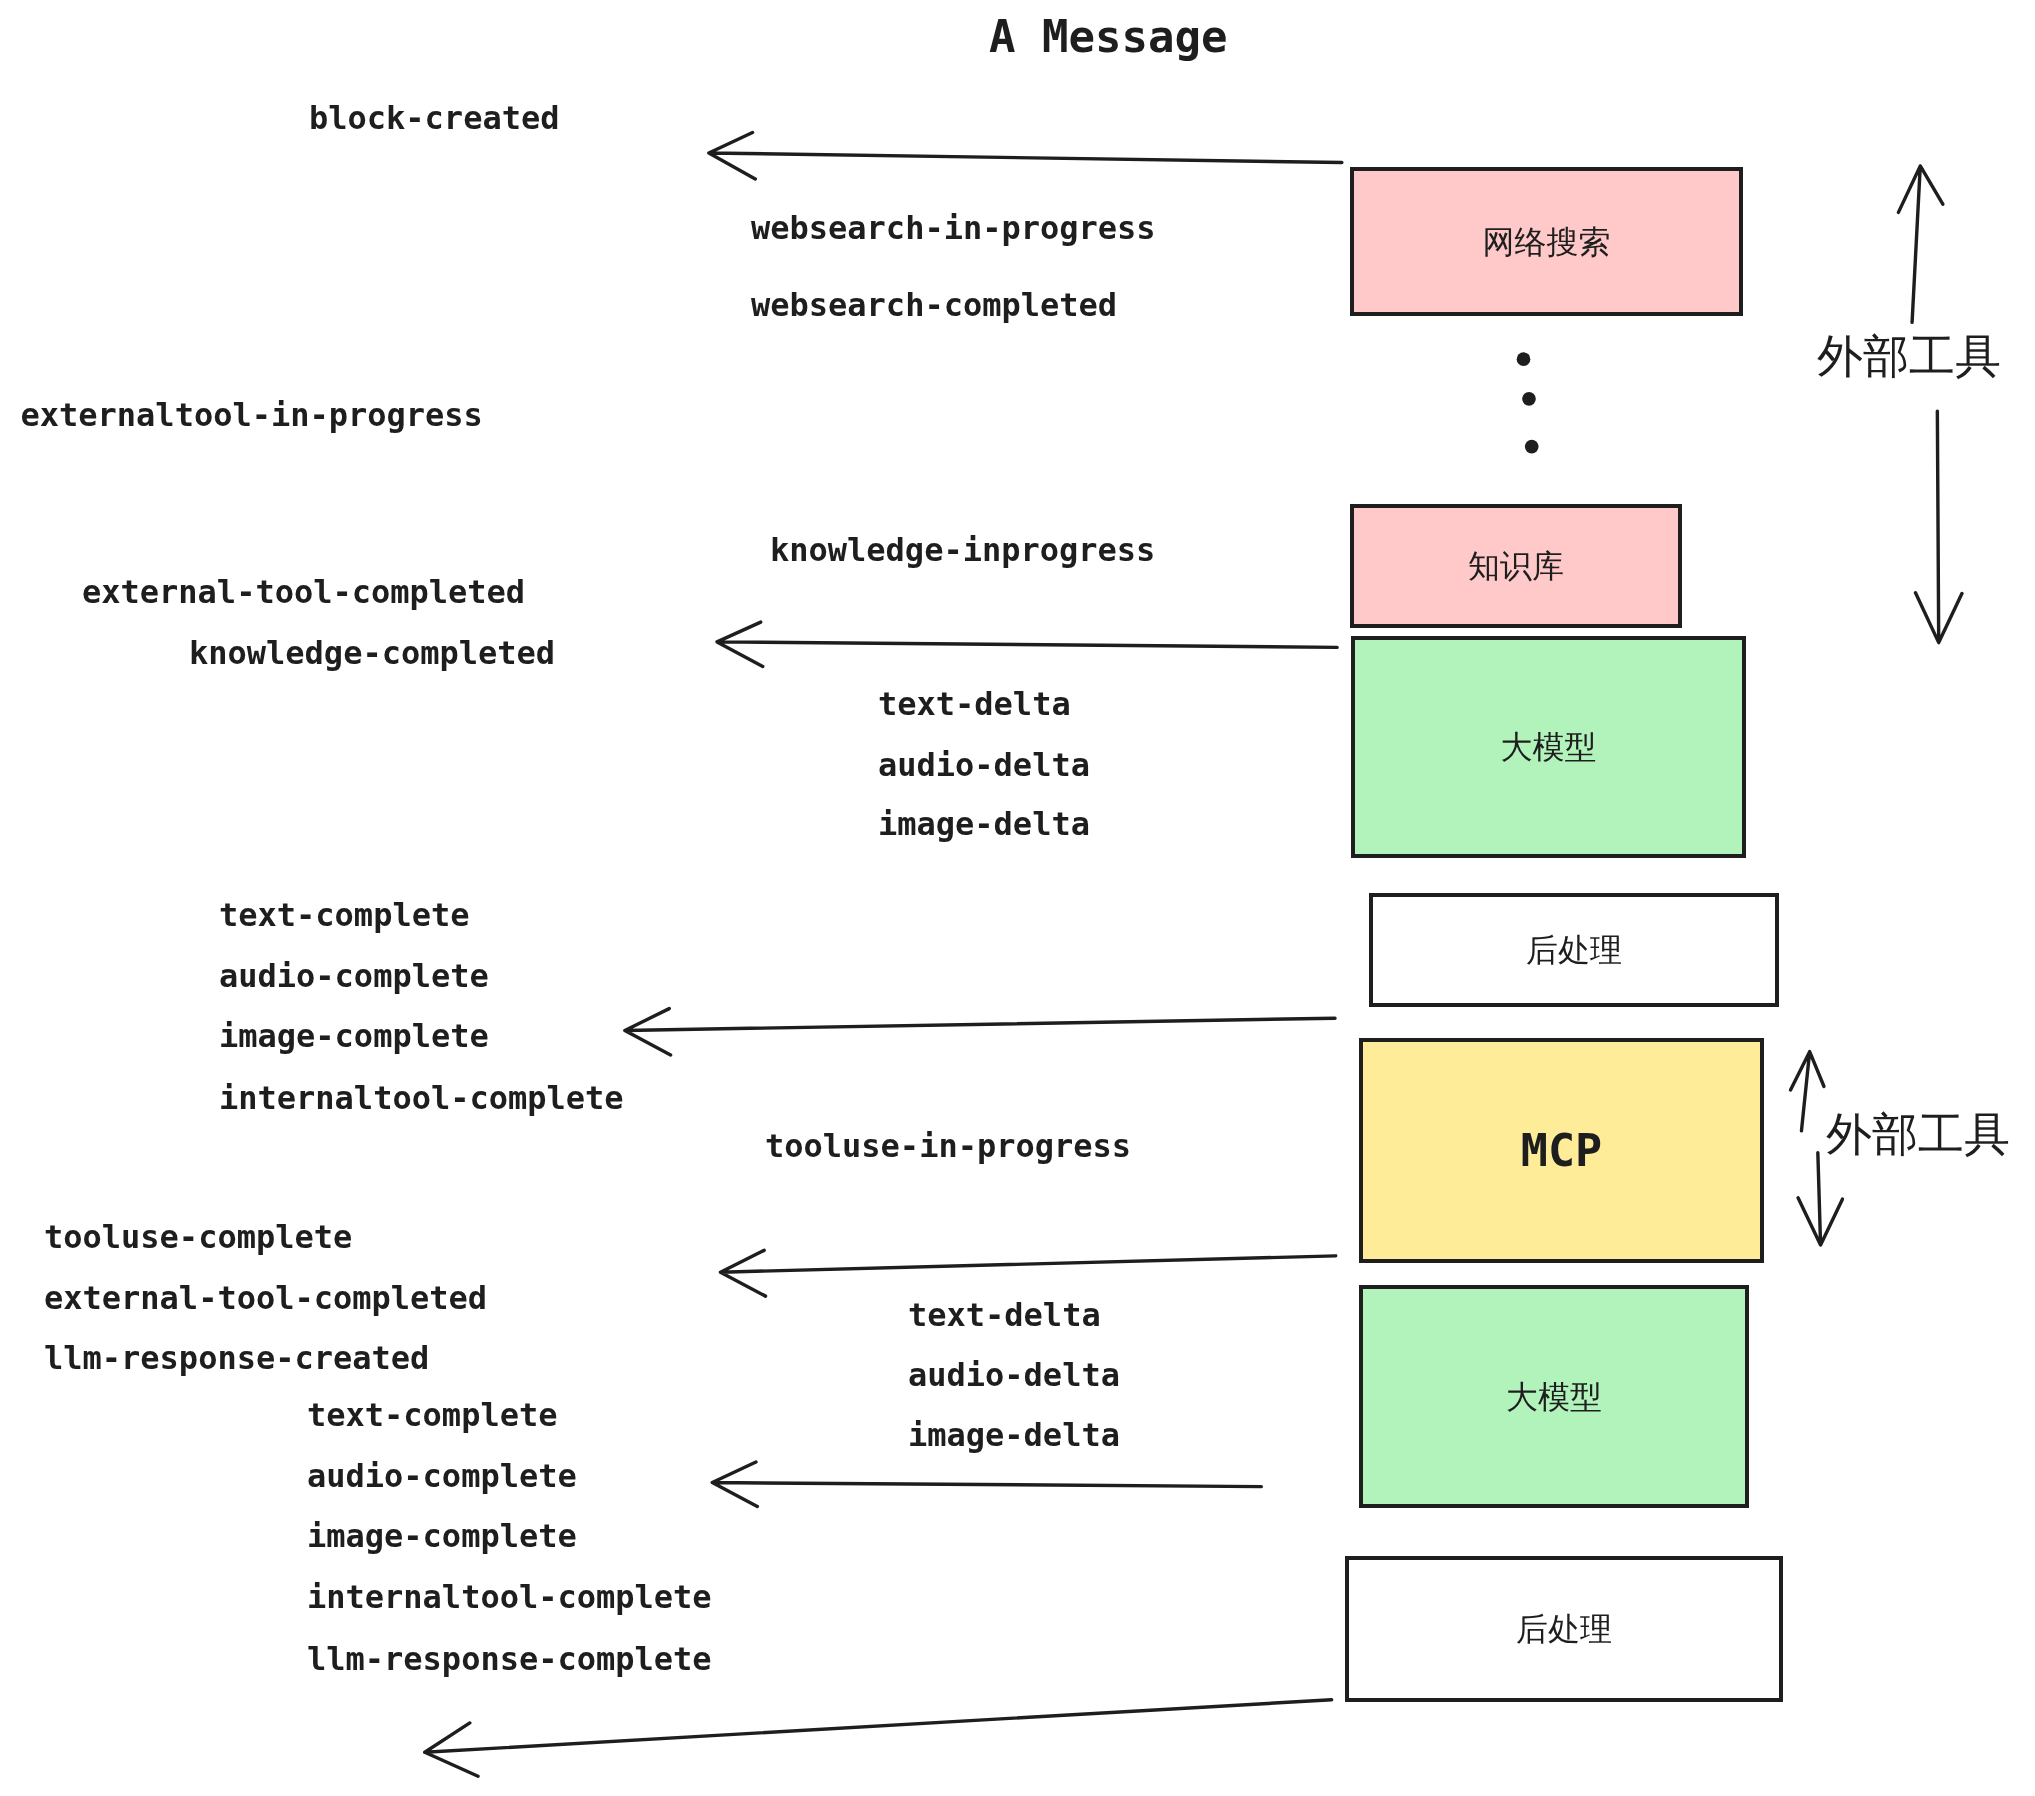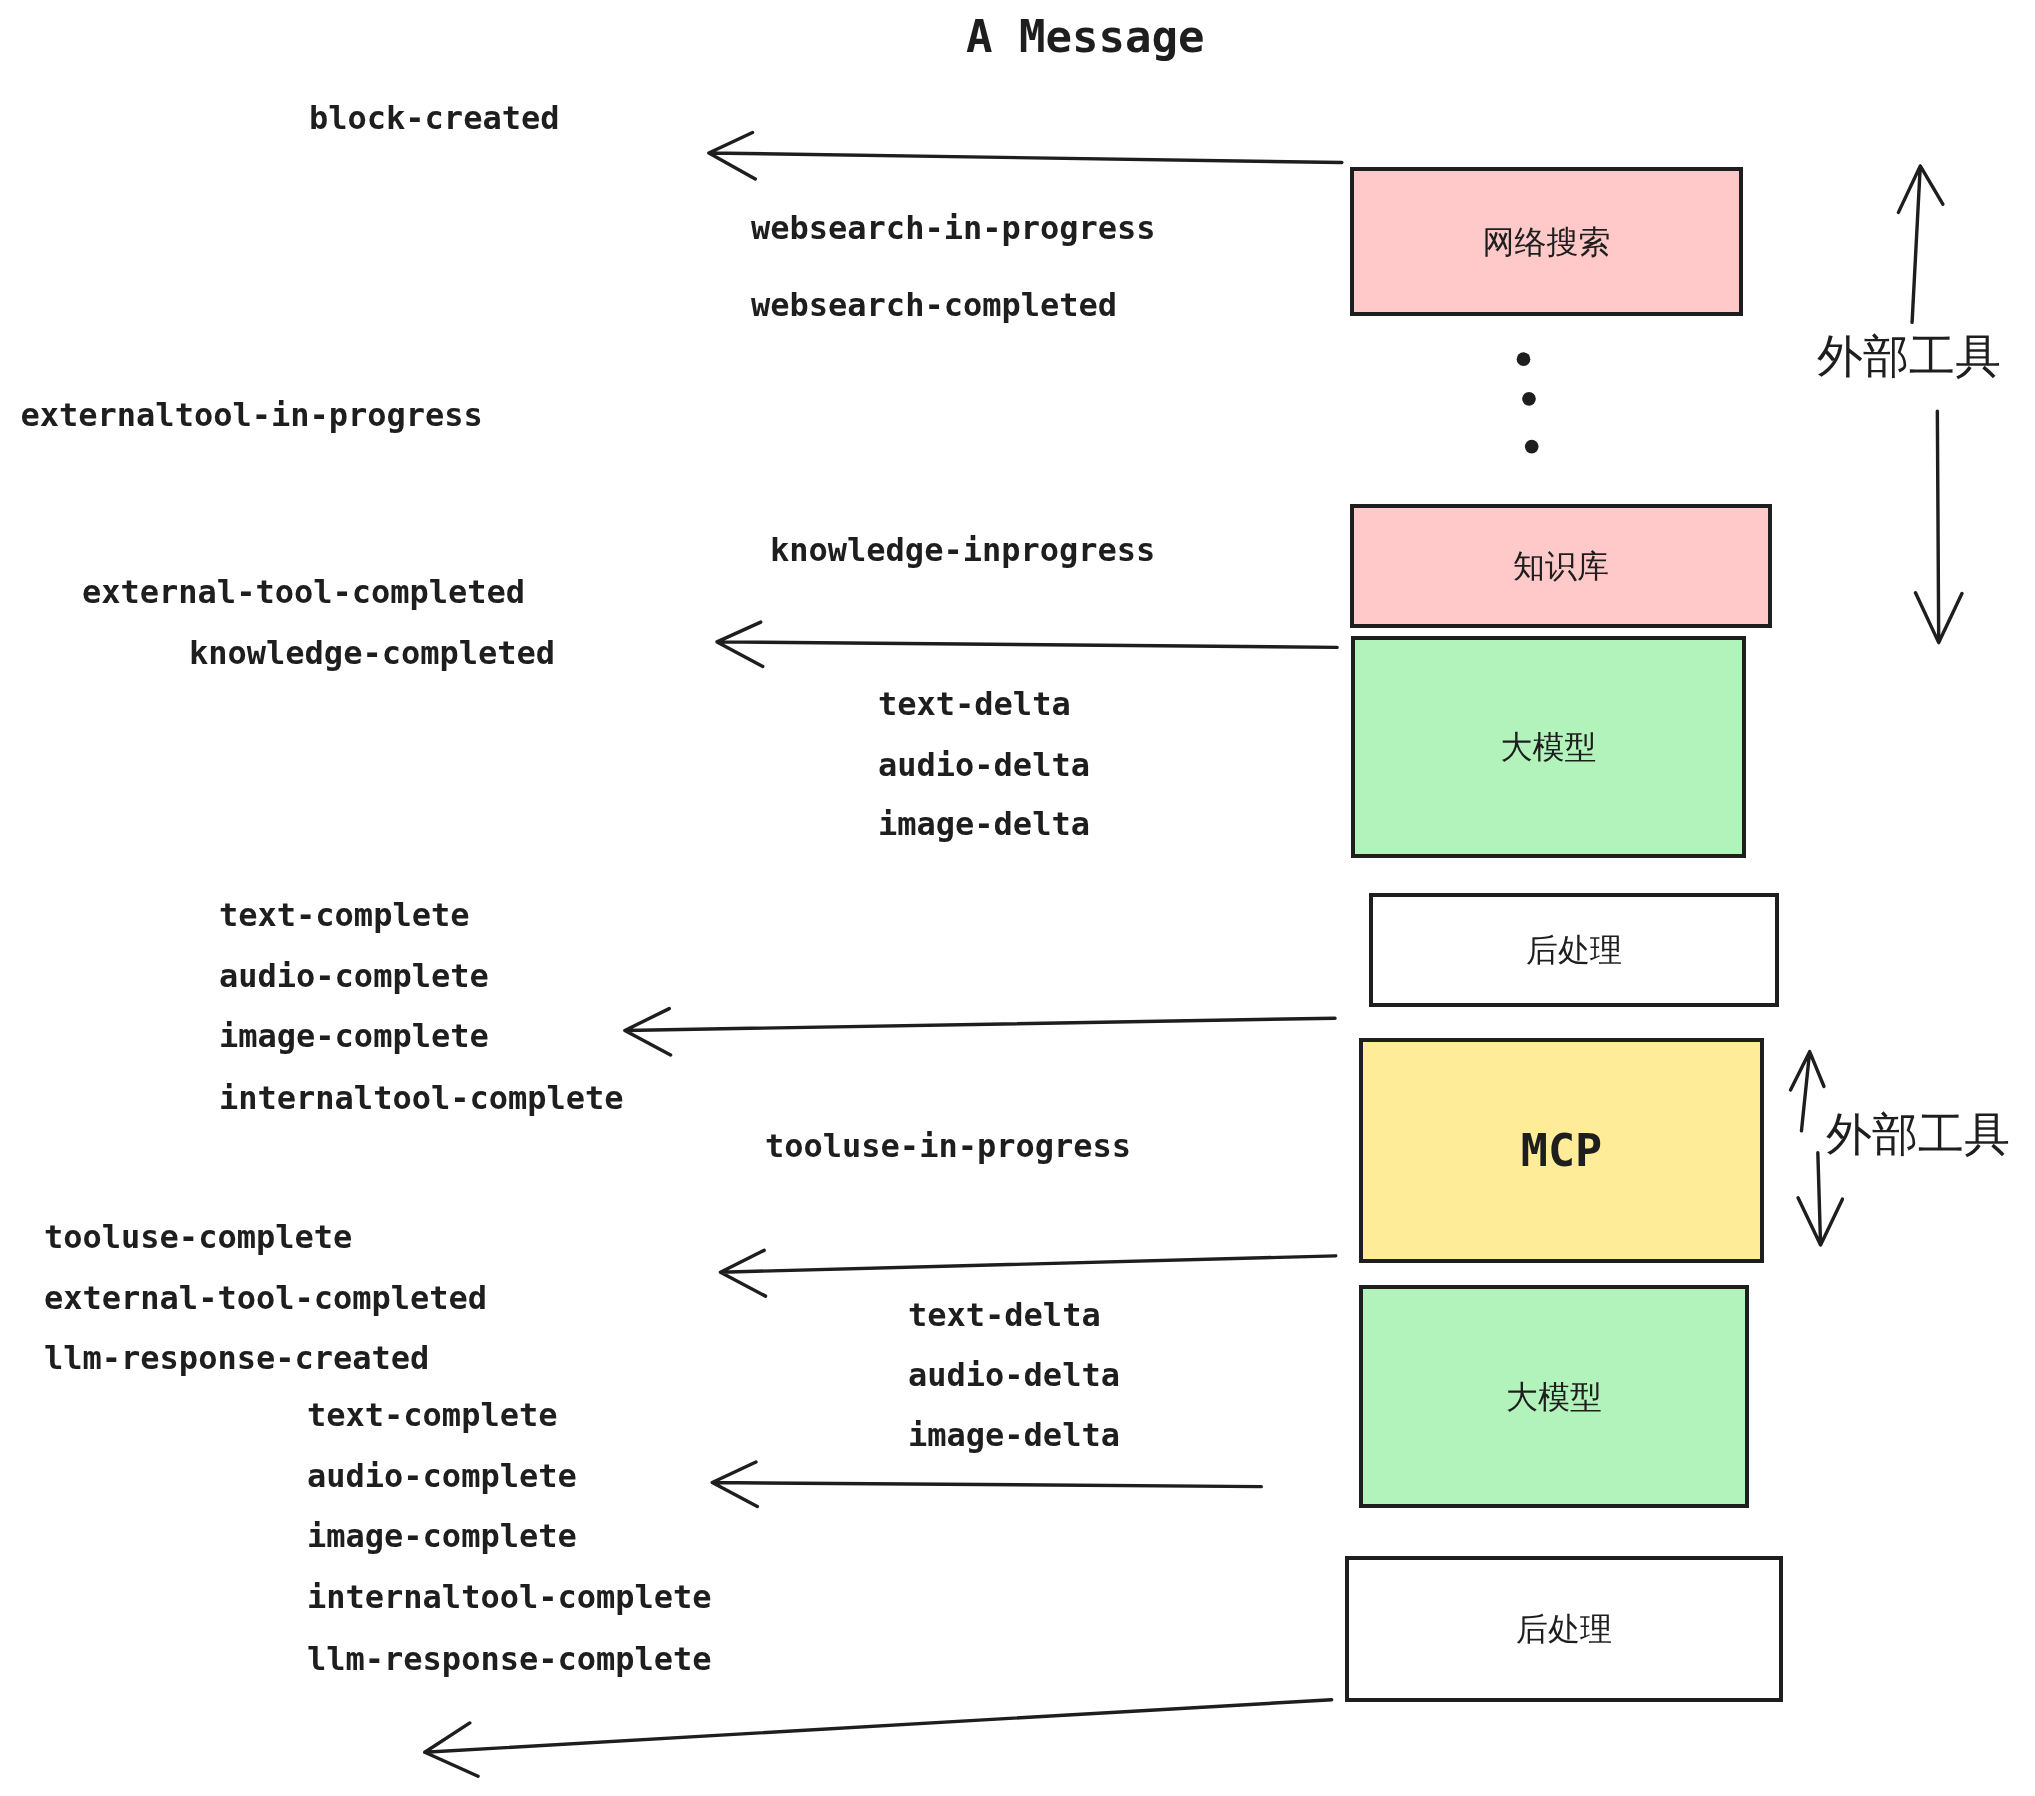--- a/index.html
+++ b/index.html
@@ -16,21 +16,21 @@
     position:absolute;z-index:2;
     font-family:"DejaVu Sans Mono", monospace;
     font-weight:bold;
     font-size:32px;line-height:1;
     white-space:nowrap;color:#1e1e1e;
   }
   .title{
     position:absolute;z-index:2;
     font-family:"DejaVu Sans Mono", monospace;
     font-weight:bold;
-    font-size:44px;line-height:1;white-space:nowrap;color:#1e1e1e;
+    font-size:44px;line-height:1;white-space:nowrap;color:#1e1e1e;margin-left:23px;
   }
   .box{
     position:absolute;z-index:2;
     border:4.1px solid #1e1e1e;
     box-sizing:border-box;
     display:flex;align-items:center;justify-content:center;
     background:#ffffff;
   }
   .box-label{
     font-family:Liberation Sans, sans-serif;
@@ -97,21 +97,21 @@
   <div class="ev" style="left:908px;top:1419px">image-delta</div>
   <div class="ev" style="left:307px;top:1399px">text-complete</div>
   <div class="ev" style="left:307px;top:1460px">audio-complete</div>
   <div class="ev" style="left:307px;top:1520px">image-complete</div>
   <div class="ev" style="left:307px;top:1581px">internaltool-complete</div>
   <div class="ev" style="left:307px;top:1643px">llm-response-complete</div>
 
   <div class="box" style="left: 1350px; top: 167px; width: 393px; height: 149px; background-color: rgb(255, 201, 201);">
     <span class="box-label">网络搜索</span>
   </div>
-  <div class="box" style="left: 1350px; top: 504px; width: 422px; height: 124px; background-color: rgb(255, 201, 201);">
+  <div class="box" style="left: 1350px; top: 504px; width: 332px; height: 124px; background-color: rgb(255, 201, 201);">
     <span class="box-label">知识库</span>
   </div>
   <div class="box" style="left: 1351px; top: 636px; width: 395px; height: 222px; background-color: rgb(178, 242, 187);">
     <span class="box-label">大模型</span>
   </div>
   <div class="box" style="left: 1369px; top: 893px; width: 410px; height: 114px; background-color: rgb(255, 255, 255);">
     <span class="box-label">后处理</span>
   </div>
   <div class="box" style="left: 1359px; top: 1038px; width: 405px; height: 225px; background-color: rgb(255, 236, 153);">
     <span class="box-label mono">MCP</span>

